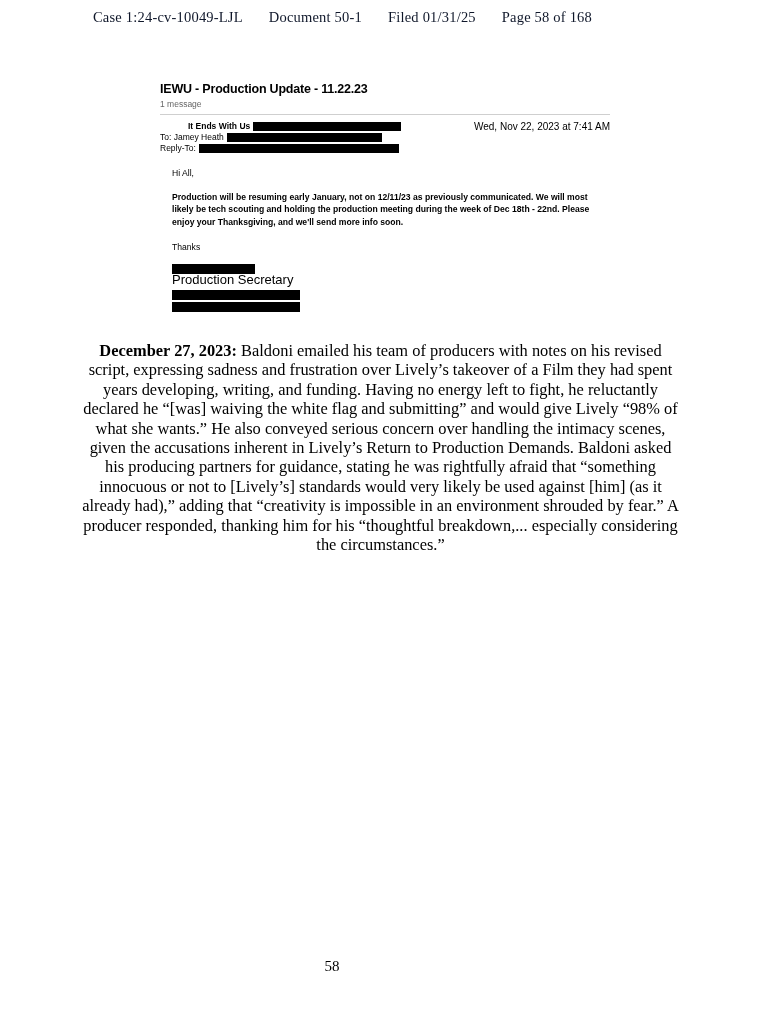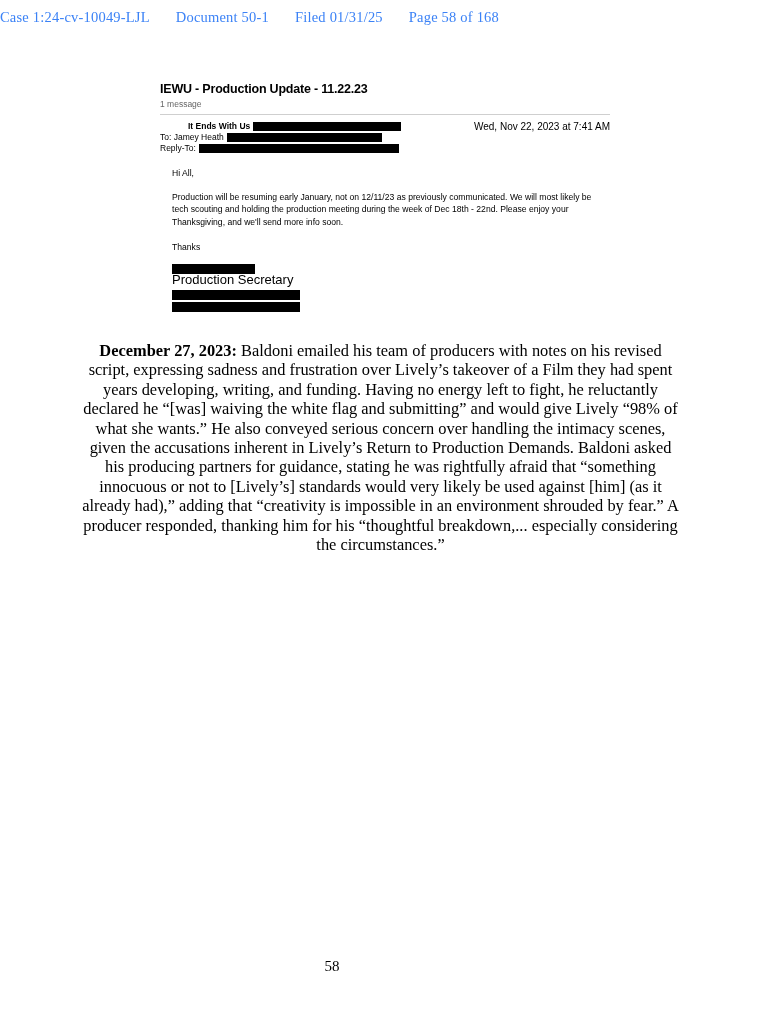--- a/index.html
+++ b/index.html
@@ -15,22 +15,22 @@
     color: #000000;
     overflow: hidden;
   }
 
   
   .court-header {
     position: absolute;
     top: 9px;
     left: 0;
     width: 685px;
-    text-align: left;
-    color: #3b82f6;
+    text-align: center;
+    color: #0f172a;
     font-family: "Liberation Serif", serif;
     font-size: 14.5px;
     letter-spacing: 0.2px;
     white-space: nowrap;
   }
   .court-header span {
     display: inline-block;
   }
   .ch-gap { width: 26px; }
 
@@ -91,21 +91,21 @@
 
   .email-body {
     margin-top: 13px;
     font-size: 8.6px;
     line-height: 12.5px;
     padding-left: 12px;
   }
   .email-body p { margin: 0; }
   .email-greeting { margin-bottom: 11px !important; }
   .email-para {
-    font-weight: normal;
+    font-weight: bold;
     width: 432px;
     margin-bottom: 13px !important;
   }
   .email-thanks { margin-bottom: 10px !important; }
   .email-sig-role { font-size: 13px; margin-top: 1px; }
 
   
   .narrative {
     position: absolute;
     left: 80px;

